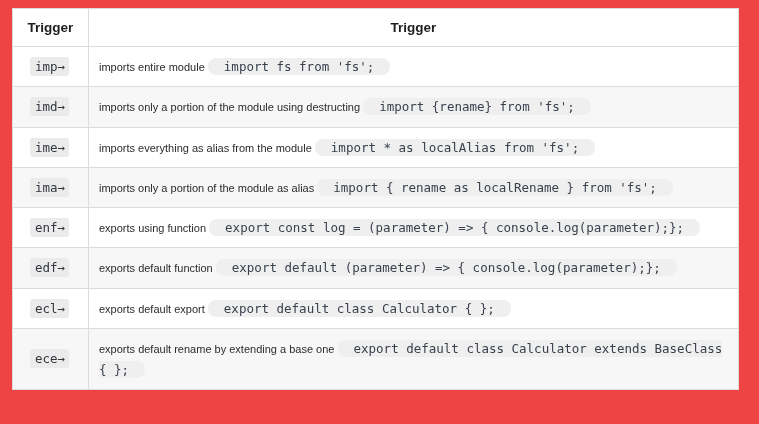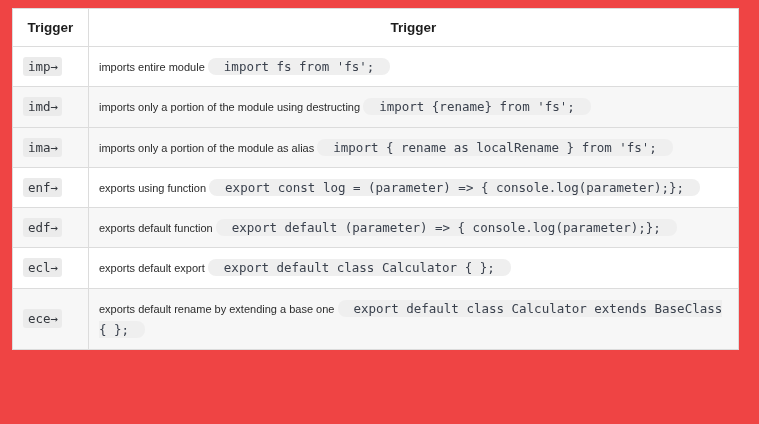--- a/index.html
+++ b/index.html
@@ -48,21 +48,21 @@
   table.snippets tbody td {
     border: 1px solid #dcdcdc;
     padding: 9px 10px;
     vertical-align: top;
     line-height: 1.62;
   }
   table.snippets tbody tr.alt td {
     background: #f7f7f7;
   }
   table.snippets tbody tr td.trigger-cell {
-    text-align: left;
+    text-align: center;
     vertical-align: middle;
     padding-right: 12px;
     white-space: nowrap;
   }
   .trigger-badge {
     font-family: "DejaVu Sans Mono", "Liberation Mono", monospace;
     font-size: 12.5px;
     color: #33373d;
     background: #ebebeb;
     border-radius: 3px;
@@ -115,20 +115,26 @@
         <td class="content-cell"><span class="desc">imports entire module </span><code class="snip">import fs from 'fs';</code></td>
       </tr>
 
       <tr class="alt">
         <td class="trigger-cell">
           <span class="trigger-badge">imd→</span>
         </td>
         <td class="content-cell"><span class="desc">imports only a portion of the module using destructing </span><code class="snip">import {rename} from 'fs';</code></td>
       </tr>
 
+      <tr>
+        <td class="trigger-cell">
+          <span class="trigger-badge">ime→</span>
+        </td>
+        <td class="content-cell"><span class="desc">imports everything as alias from the module </span><code class="snip">import * as localAlias from 'fs';</code></td>
+      </tr>
 
       <tr class="alt">
         <td class="trigger-cell">
           <span class="trigger-badge">ima→</span>
         </td>
         <td class="content-cell"><span class="desc">imports only a portion of the module as alias </span><code class="snip">import { rename as localRename } from 'fs';</code></td>
       </tr>
 
       <tr>
         <td class="trigger-cell">

